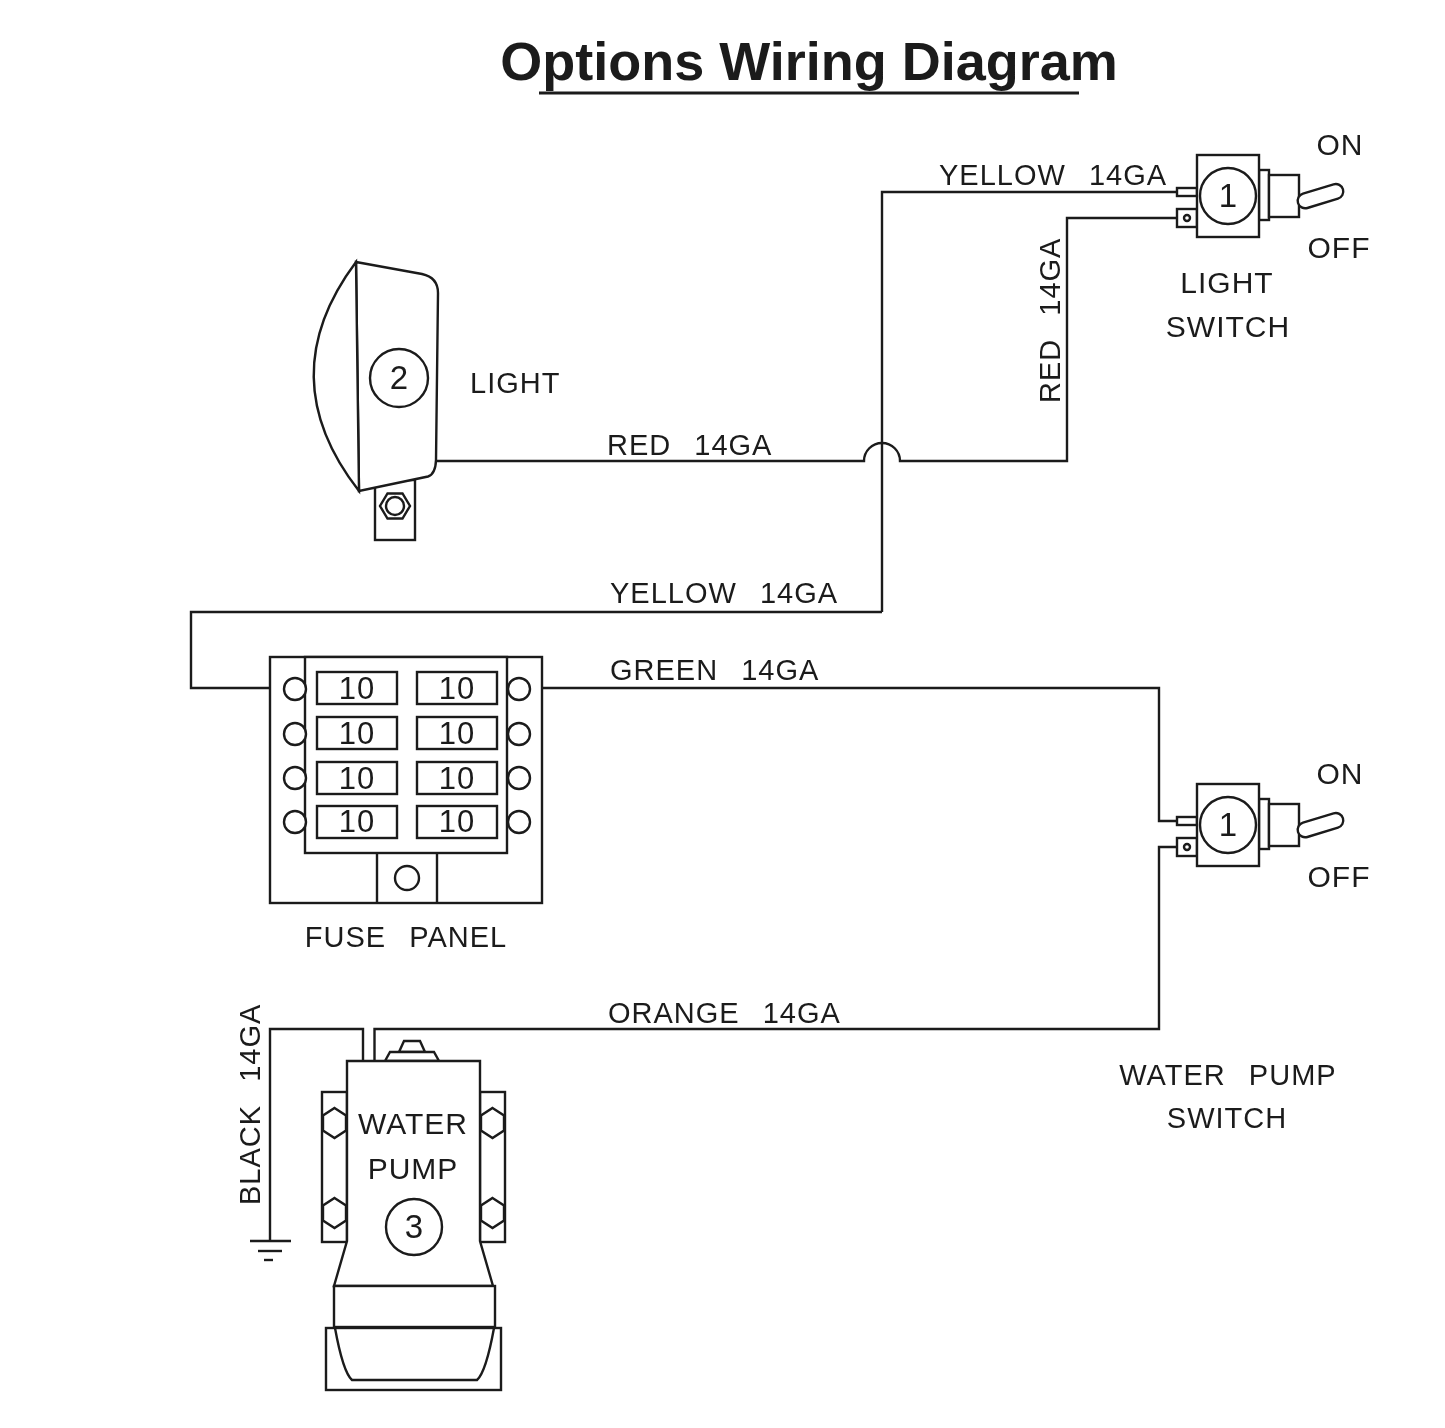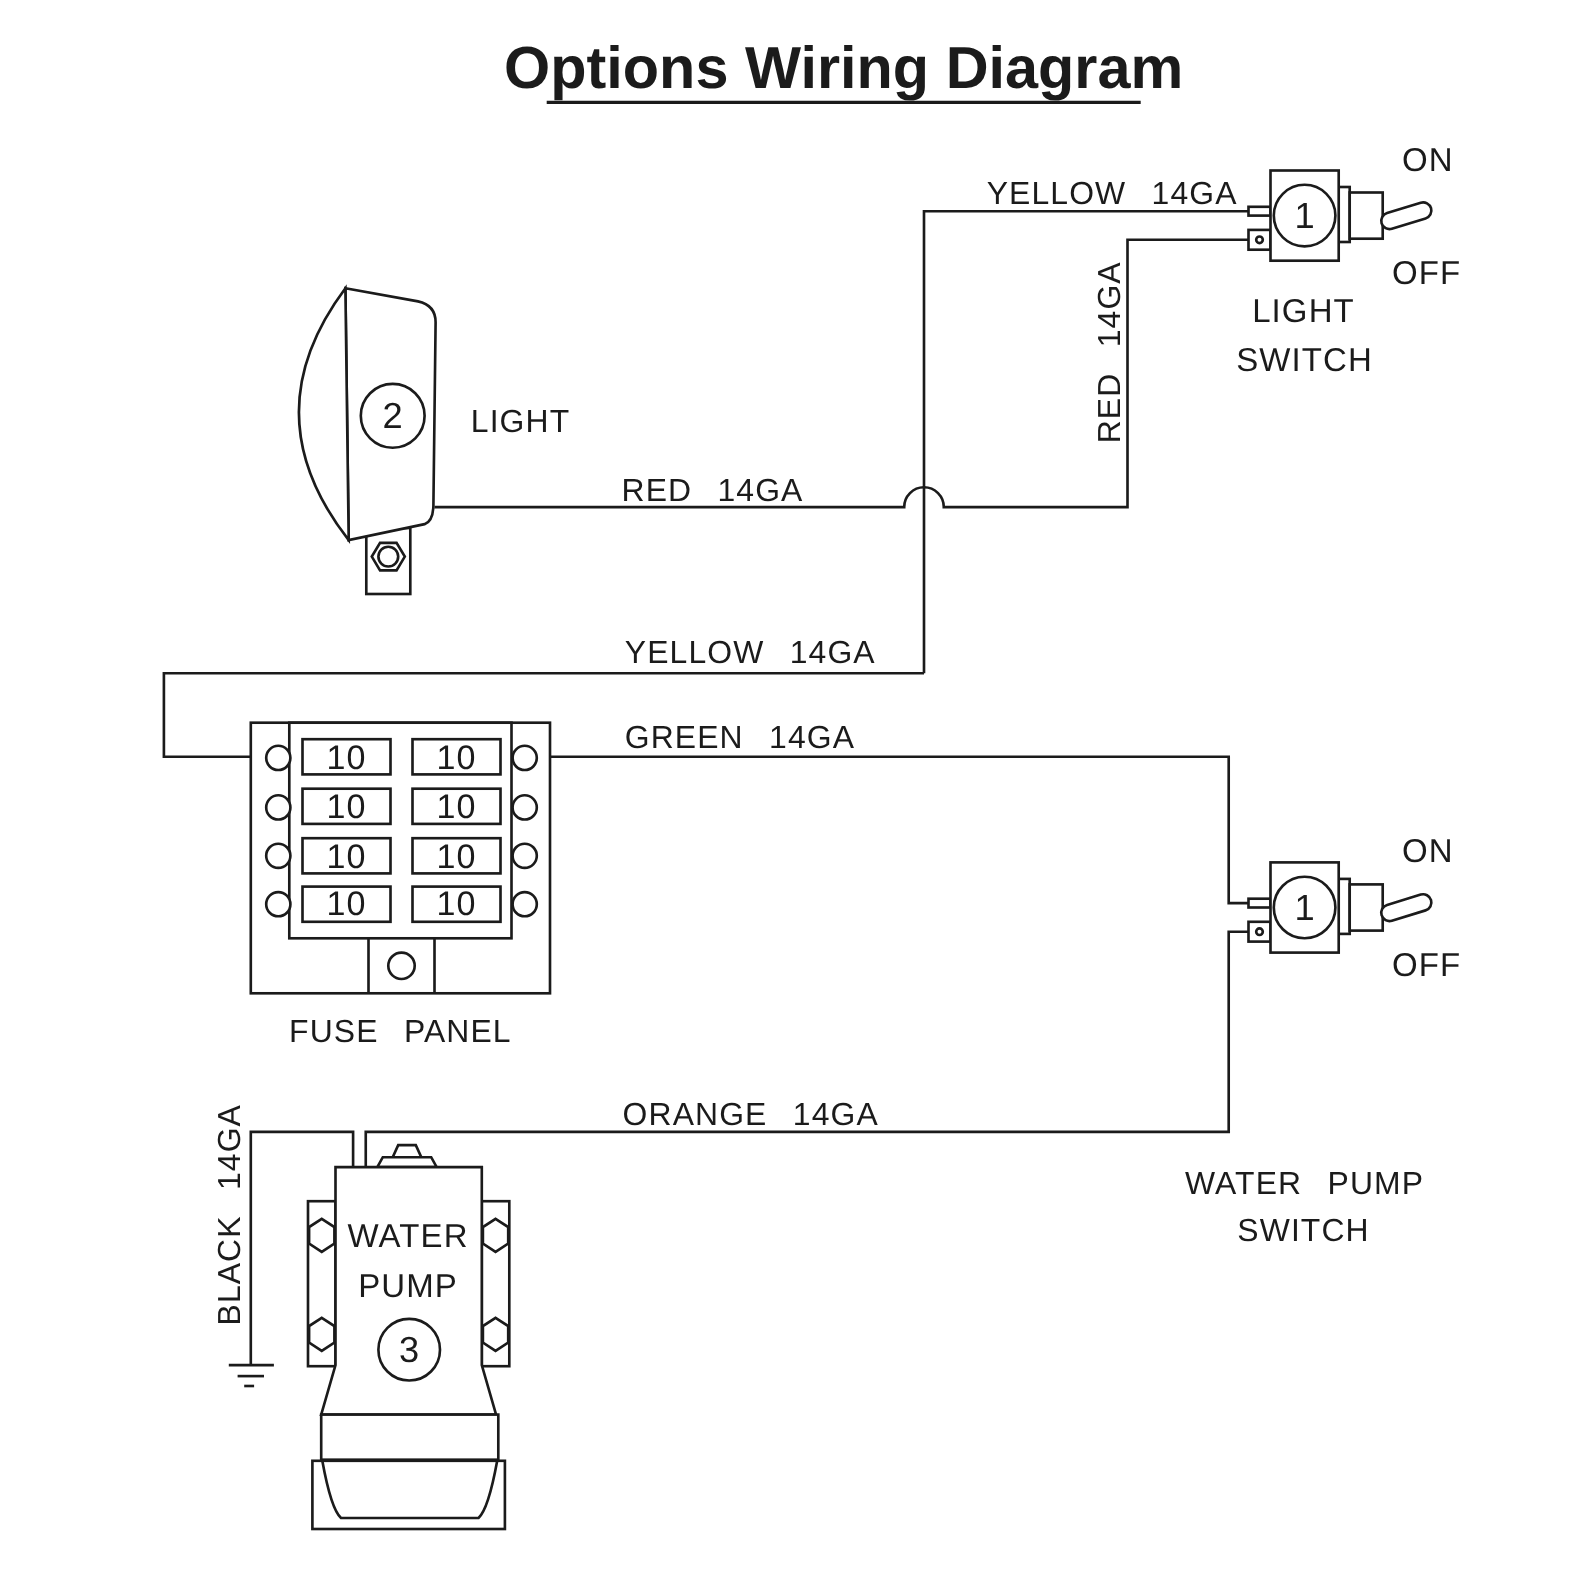--- a/index.html
+++ b/index.html
@@ -1,16 +1,16 @@
 <!DOCTYPE html>
 <html><head>
 <meta charset="utf-8">
 <style>
   html,body{margin:0;padding:0;background:#ffffff;}
-  .page{width:1362px;height:1428px;position:relative;background:#ffffff;}
+  .page{width:1362px;height:1428px;position:relative;background:#ffffff;padding-left:42px;}
   svg text{font-family:"Liberation Sans", sans-serif;fill:#1b1b1b;}
   .title{font-size:54px;font-weight:bold;text-anchor:middle;letter-spacing:0px;}
   .lbl{font-size:29px;letter-spacing:1px;word-spacing:14px;}
   .lblc{font-size:29px;letter-spacing:1px;word-spacing:14px;text-anchor:middle;}
   .lbl2{font-size:30px;letter-spacing:1px;text-anchor:middle;}
   .ref{font-size:33px;text-anchor:middle;}
   .fuse-num{font-size:31px;text-anchor:middle;letter-spacing:1px;}
   .shape{fill:#ffffff;stroke:#1b1b1b;stroke-width:2.4;}
   .open{fill:none;stroke:#1b1b1b;stroke-width:2.4;}
   .wire{fill:none;stroke:#1b1b1b;stroke-width:2.4;}

